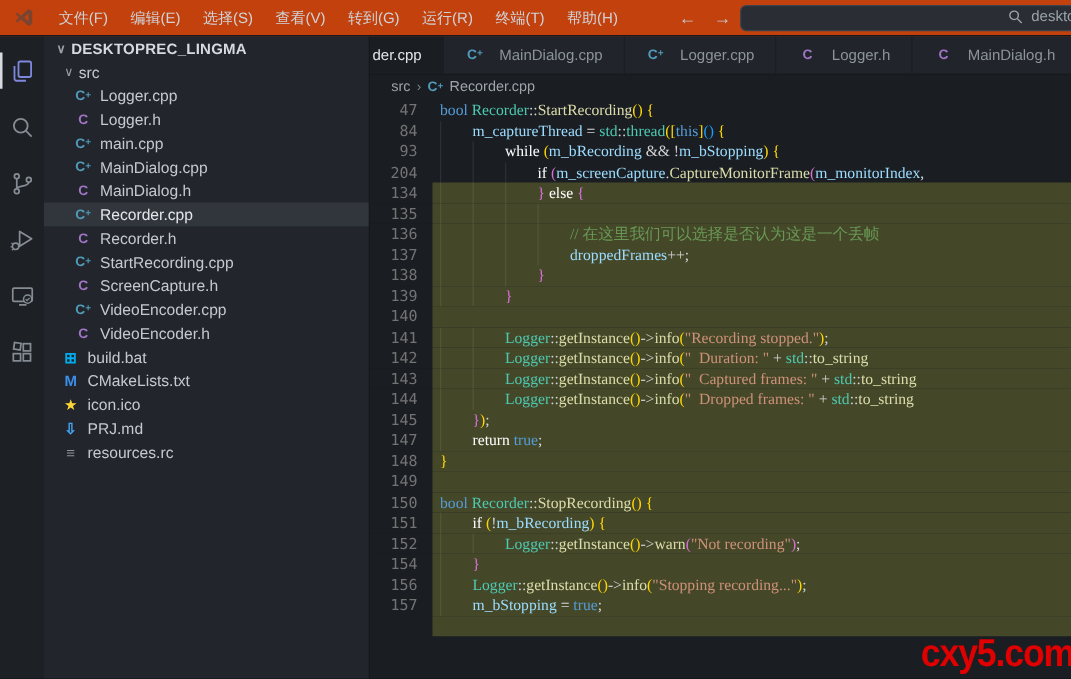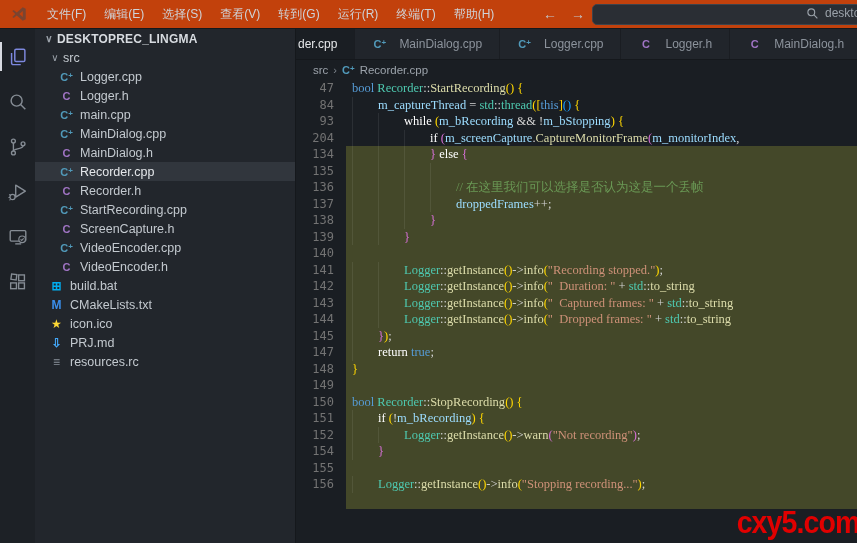--- a/index.html
+++ b/index.html
@@ -347,28 +347,28 @@
           </div>
           <div class="crow">
             <div class="ln">152</div>
             <div class="cl hl"><span class="ig">    </span><span class="ig">    </span><span class="tk-t">Logger</span><span class="tk-w">::</span><span class="tk-f">getInstance</span><span class="tk-g">(</span><span class="tk-g">)</span><span class="tk-w">-&gt;</span><span class="tk-f">warn</span><span class="tk-k">(</span><span class="tk-s">"Not recording"</span><span class="tk-k">)</span><span class="tk-w">;</span></div>
           </div>
           <div class="crow">
             <div class="ln">154</div>
             <div class="cl hl"><span class="ig">    </span><span class="tk-k">}</span></div>
           </div>
           <div class="crow">
-            <div class="ln">155</div>
-            <div class="cl hl"></div>
-          </div>
-          <div class="crow">
             <div class="ln">156</div>
             <div class="cl hl"><span class="ig">    </span><span class="tk-t">Logger</span><span class="tk-w">::</span><span class="tk-f">getInstance</span><span class="tk-g">(</span><span class="tk-g">)</span><span class="tk-w">-&gt;</span><span class="tk-f">info</span><span class="tk-g">(</span><span class="tk-s">"Stopping recording..."</span><span class="tk-g">)</span><span class="tk-w">;</span></div>
           </div>
           <div class="crow">
+            <div class="ln">157</div>
+            <div class="cl hl"><span class="ig">    </span><span class="tk-v">m_bStopping</span><span class="tk-w"> </span><span class="tk-w">=</span><span class="tk-w"> </span><span class="tk-b">true</span><span class="tk-w">;</span></div>
+          </div>
+          <div class="crow">
             <div class="ln"></div>
             <div class="cl hl"></div>
           </div>
         </div>
     </div>
   </div>
 
   <div class="watermark">cxy5.com</div>
 </div>
 

